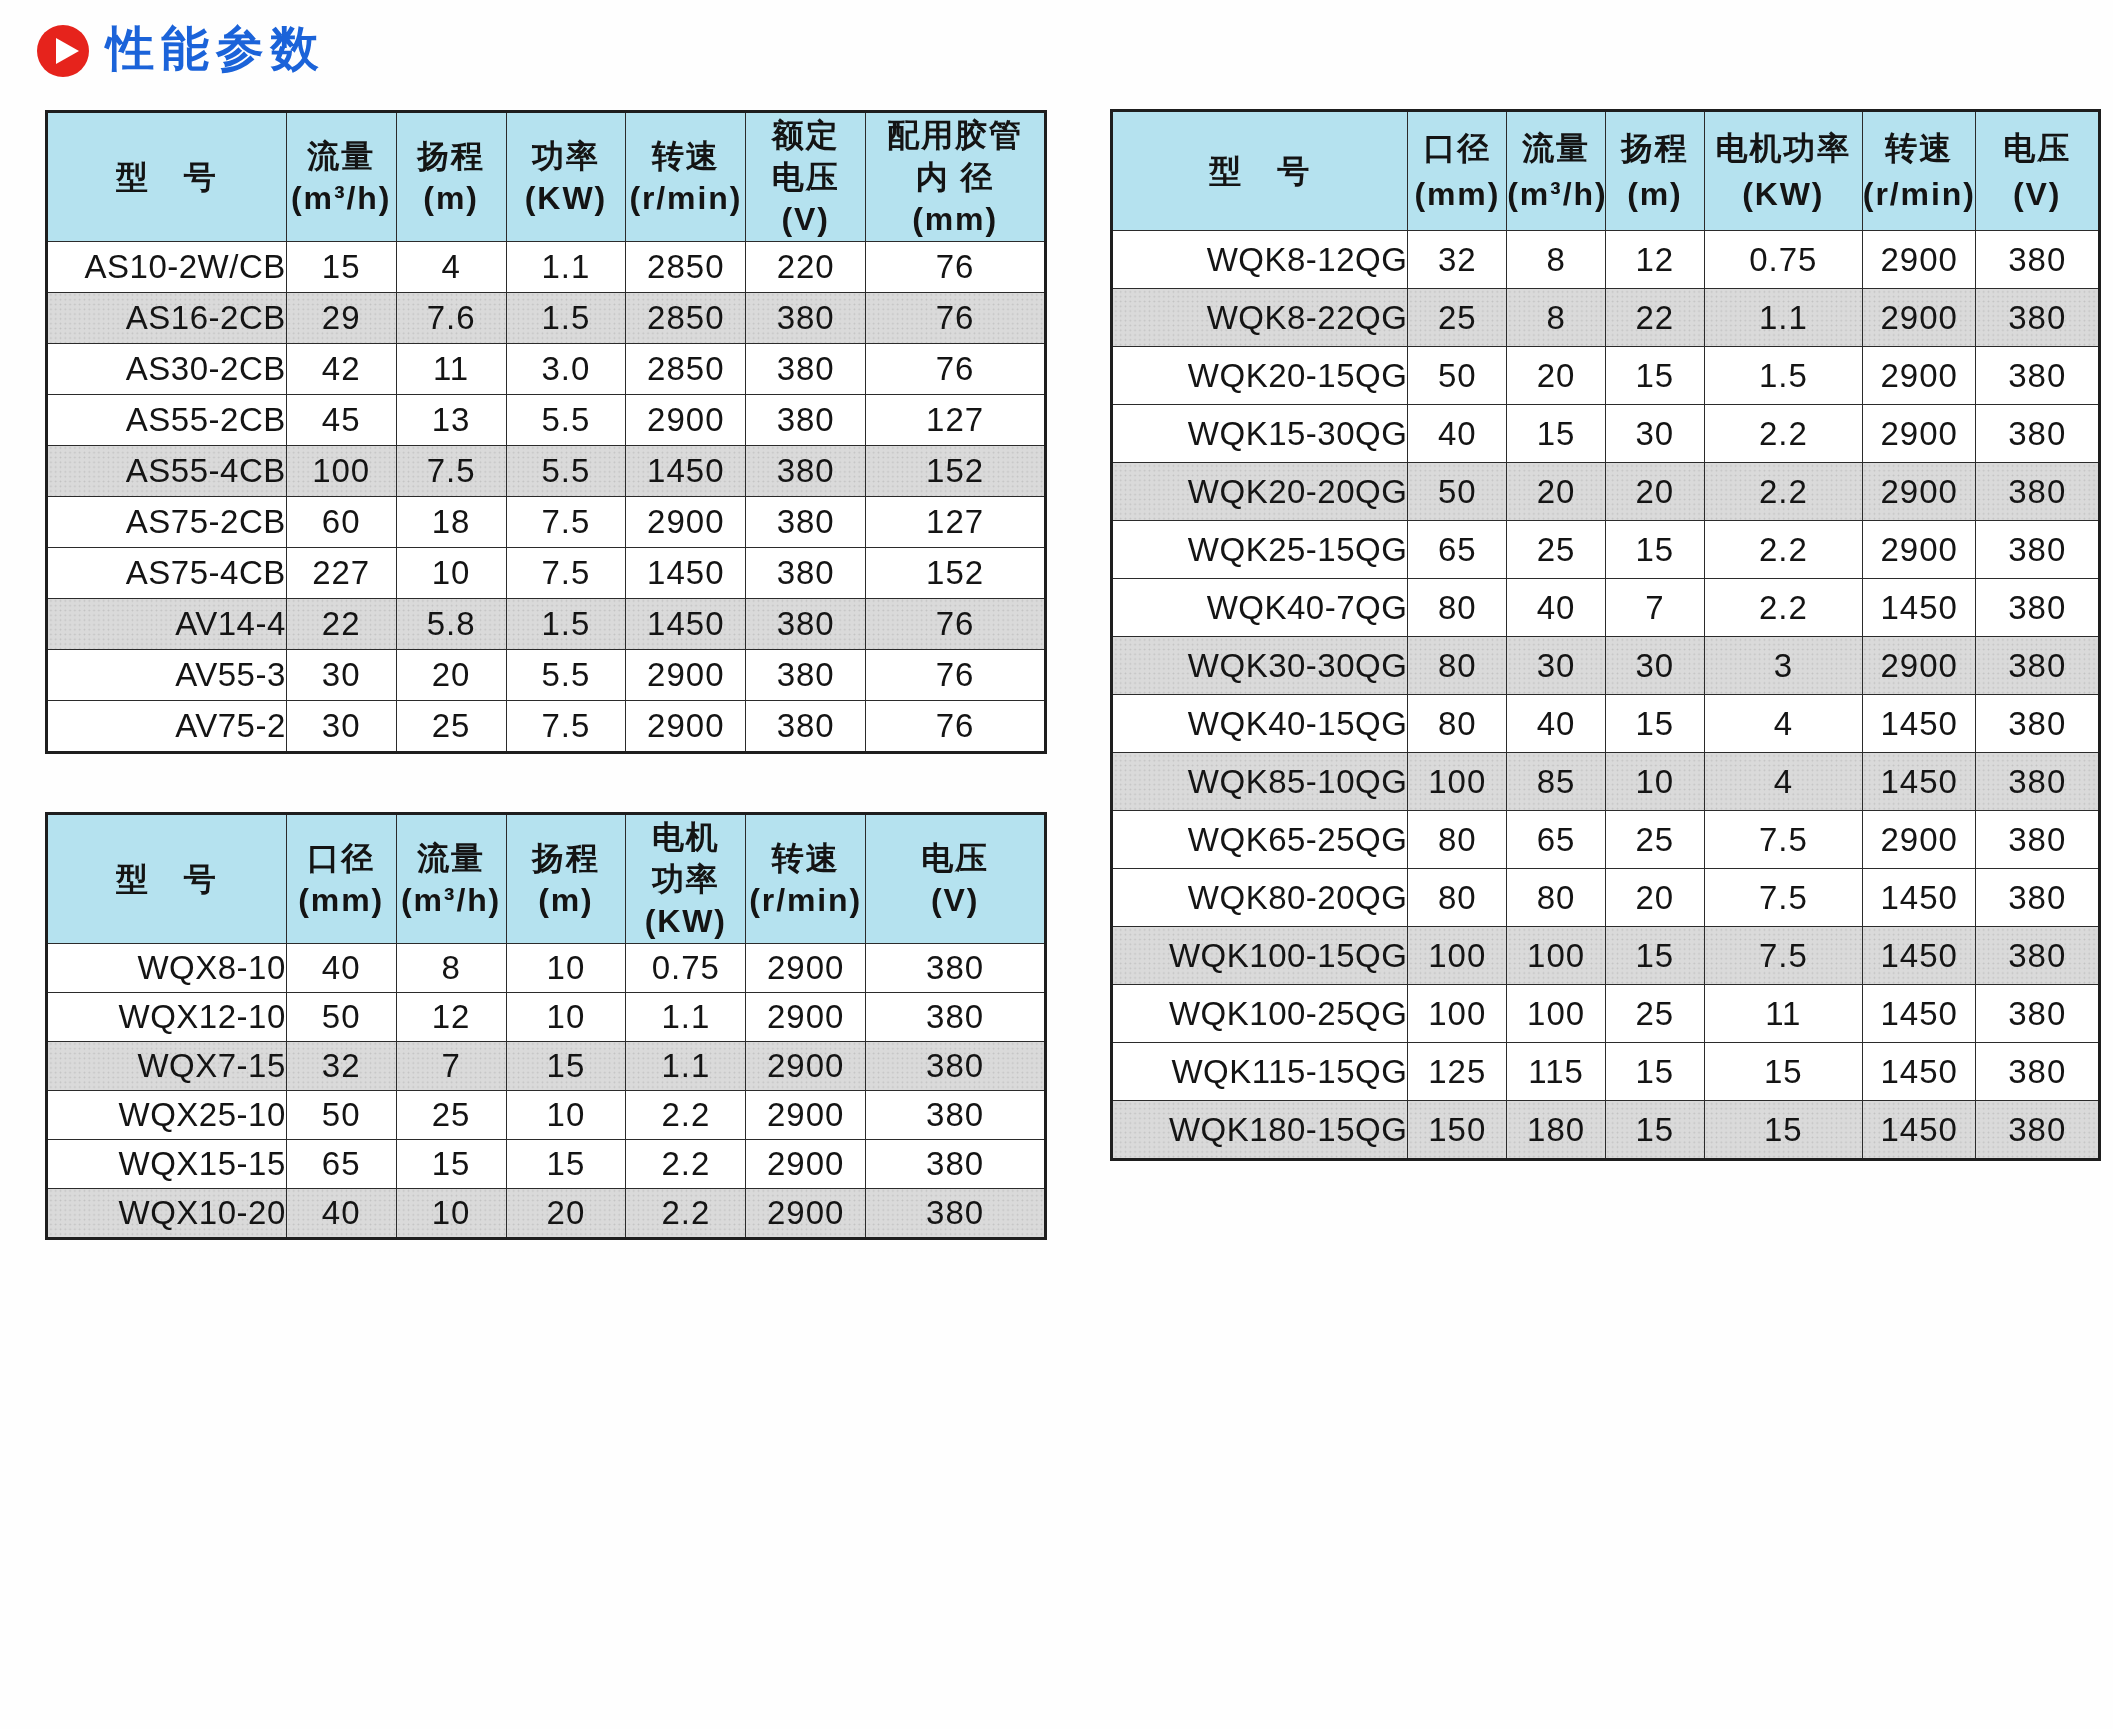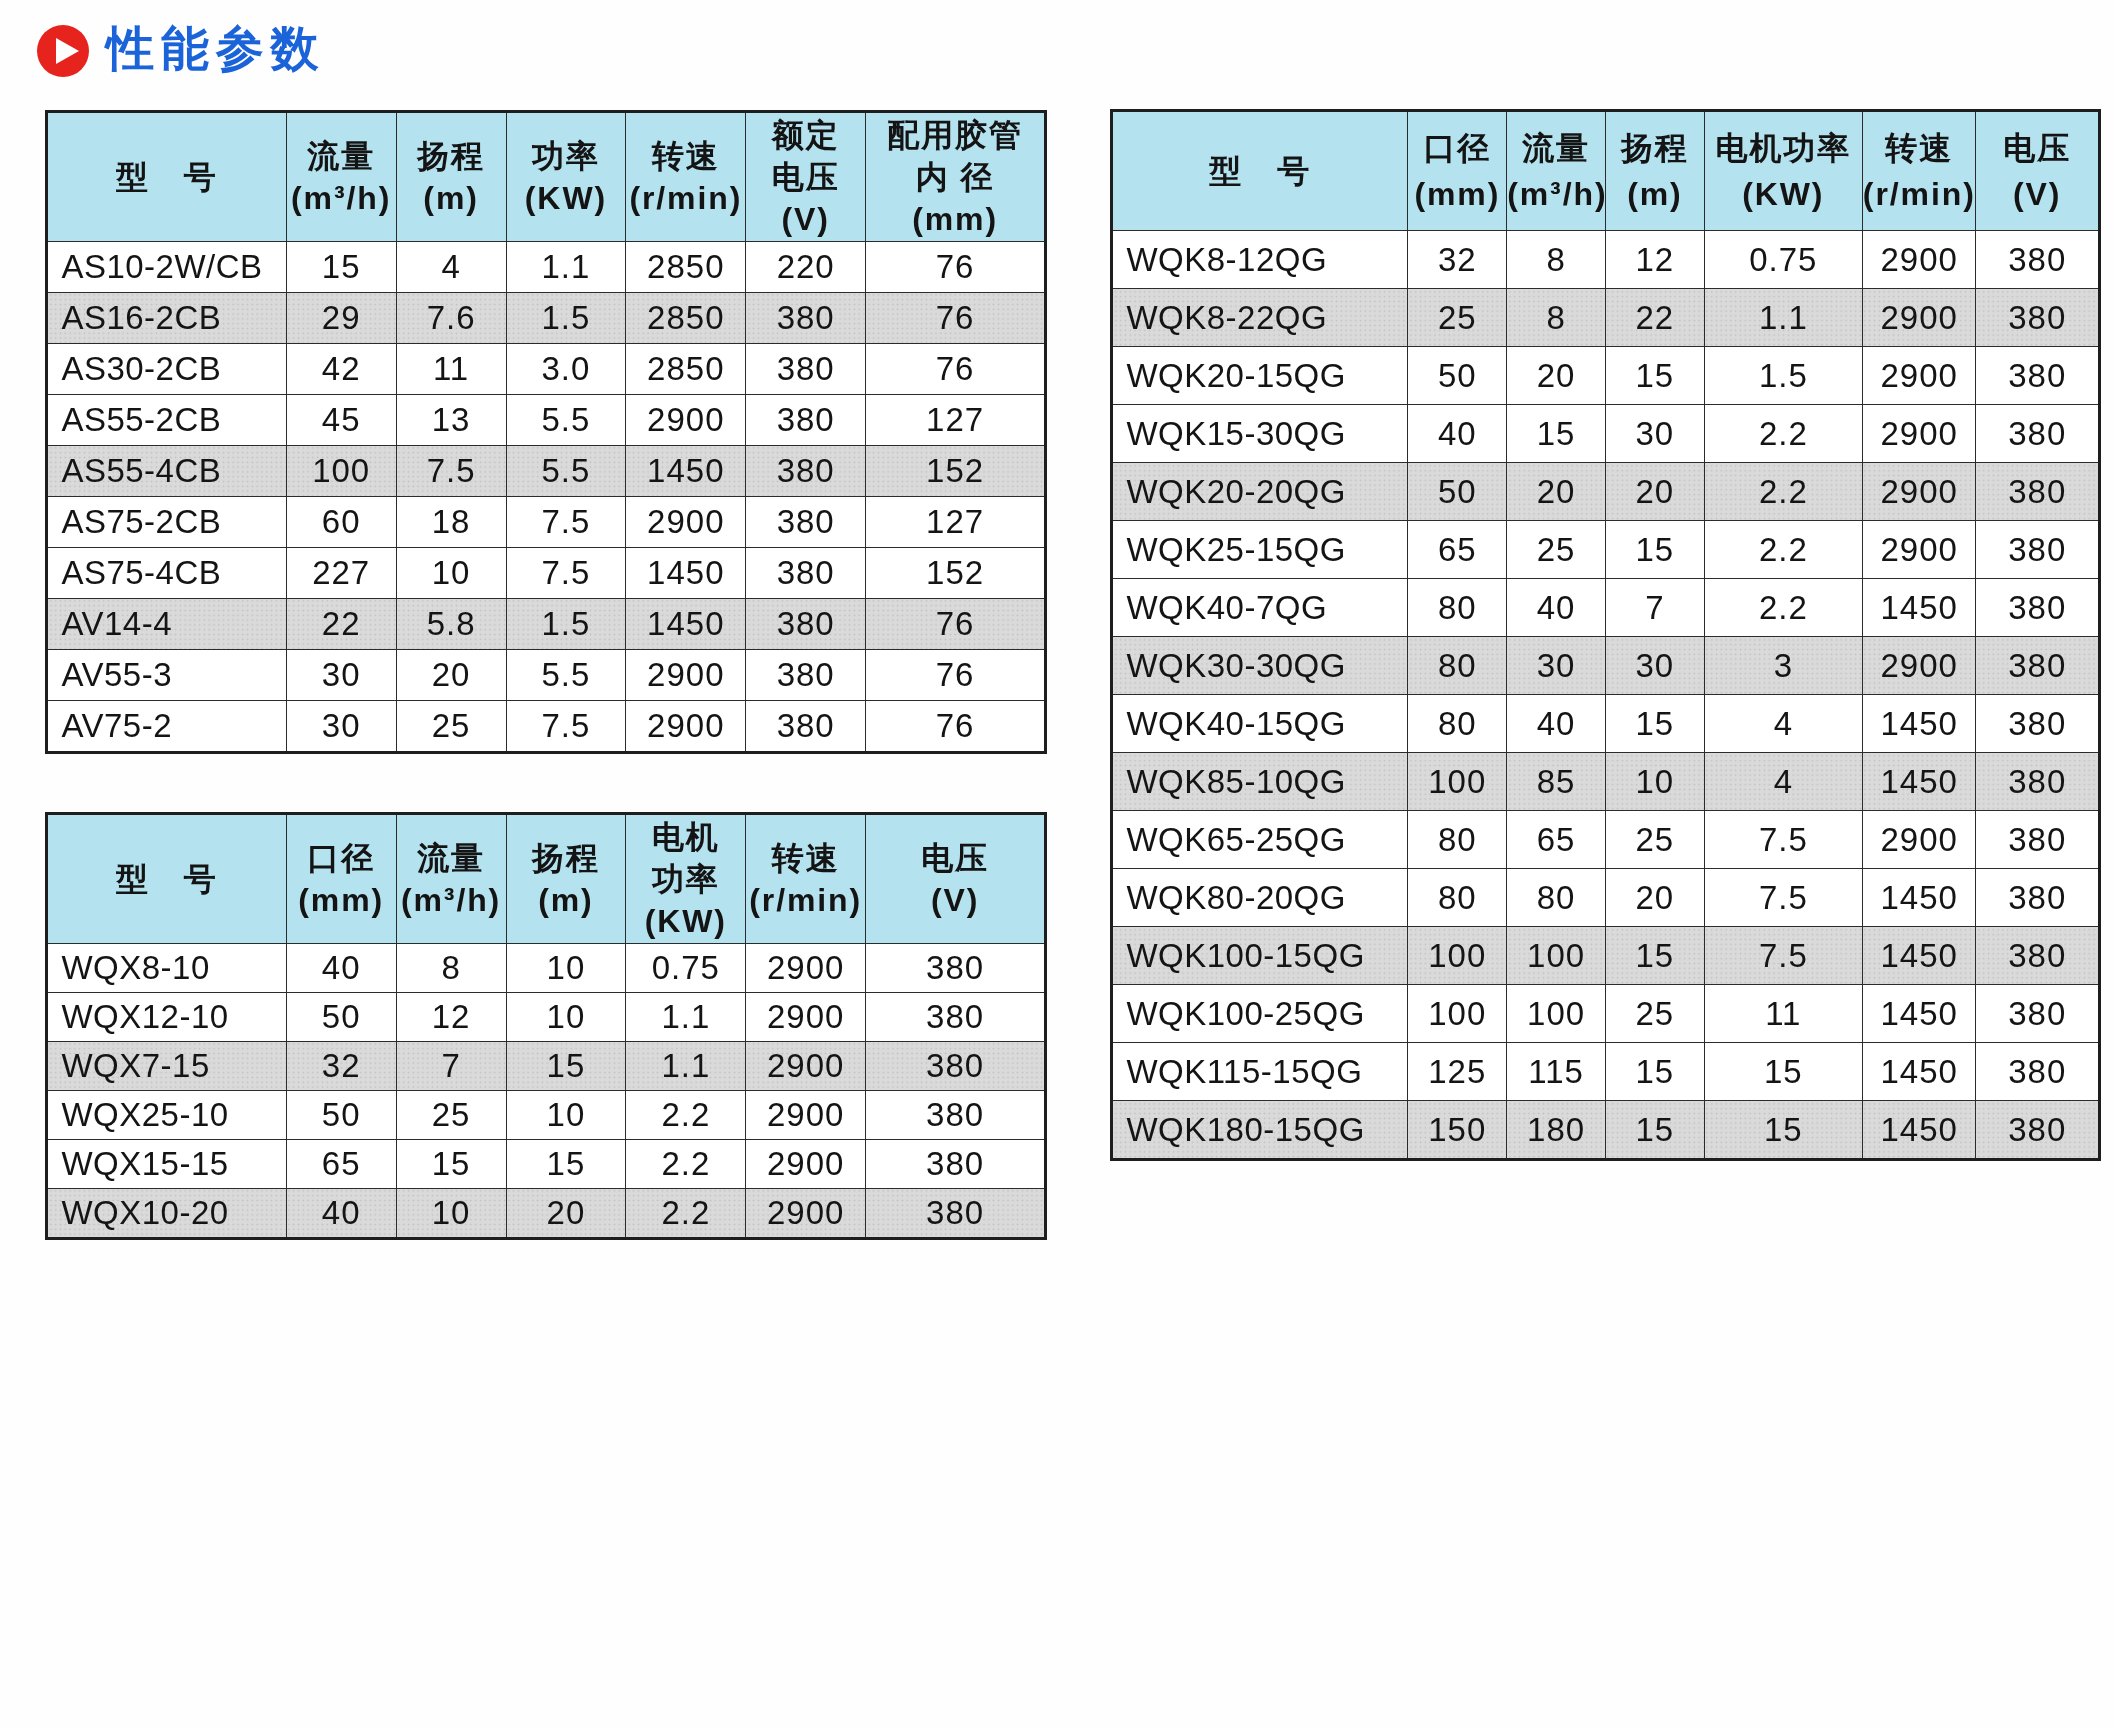--- a/index.html
+++ b/index.html
@@ -33,21 +33,21 @@
     overflow:hidden;padding:0;
   }
   th{
     background:#b5e2ef;font-weight:600;font-size:32px;line-height:1.25;
     letter-spacing:1.9px;
   }
   th div{margin:1.9px 0;}
   td{
     font-size:33px;background:#ffffff;letter-spacing:1px;
   }
-  td.model{text-align:left;padding-left:13.4px;letter-spacing:0.5px;}
+  td.model{text-align:right;padding-left:13.4px;letter-spacing:0.5px;}
   tr.shaded td{
     background-color:#dadada;
     background-image:radial-gradient(#c2c2c2 0.9px, transparent 1px);
     background-size:4.8px 4.8px;
   }
   .t1 th{height:96px;}
   .t1 td{height:50px;}
   .t2 th{height:127px;}
   .t2 td{height:48px;margin-left:26px;}
   .t3 th{height:118px;}

